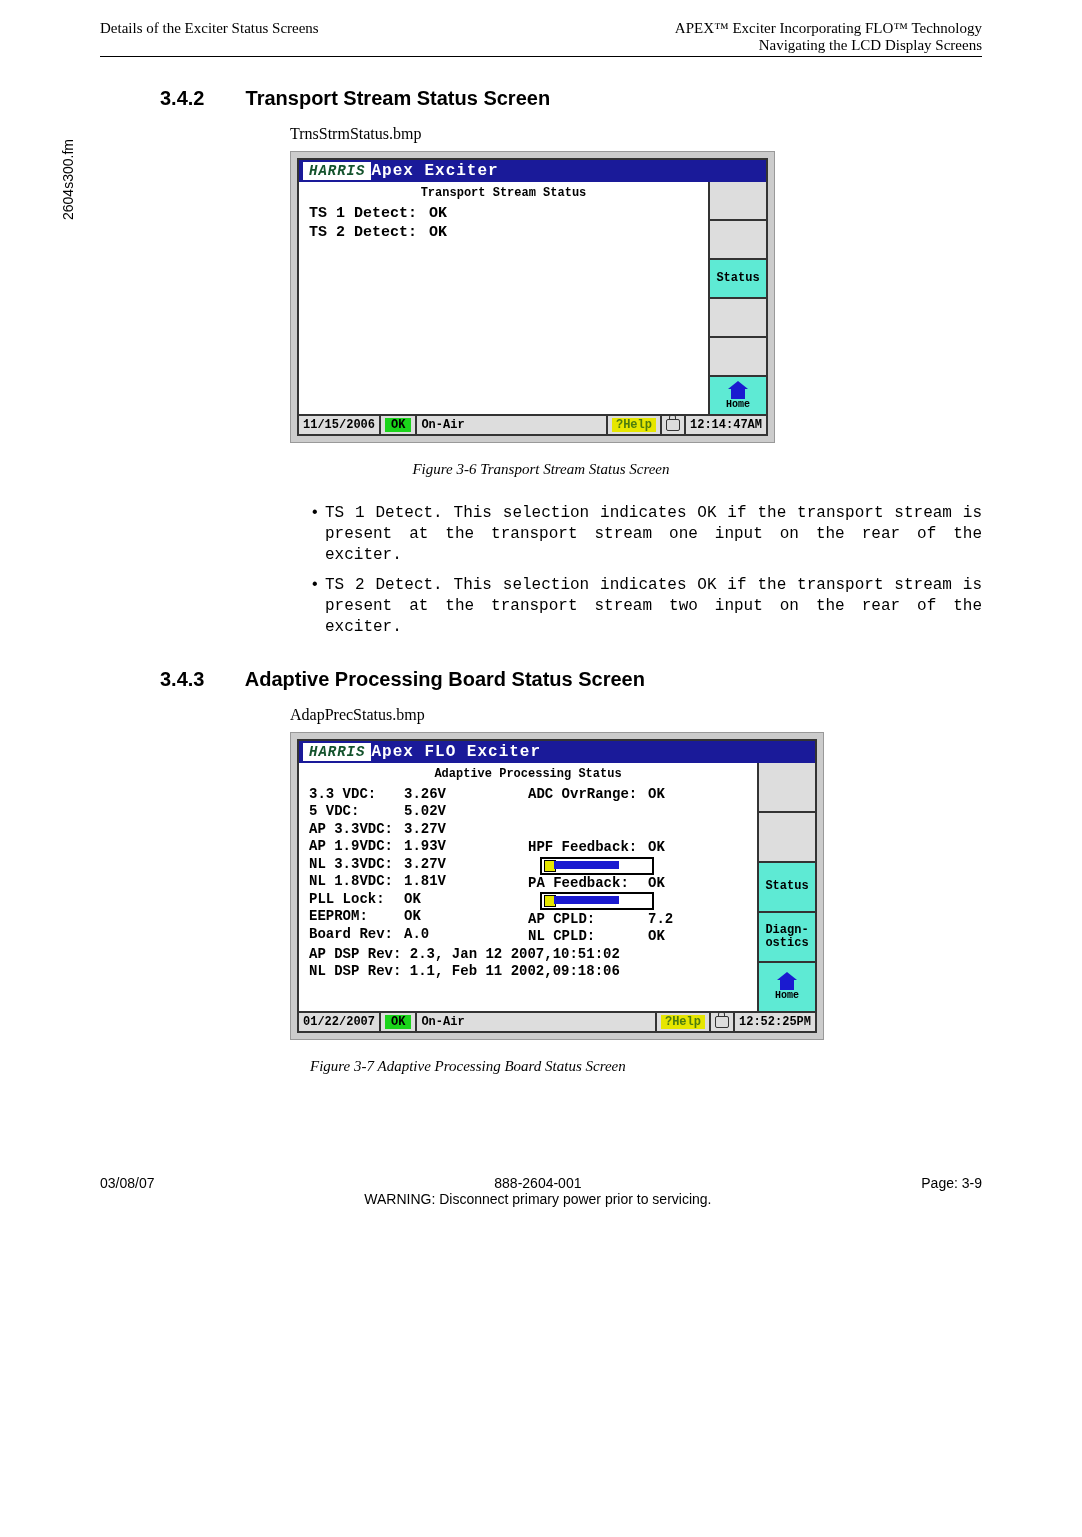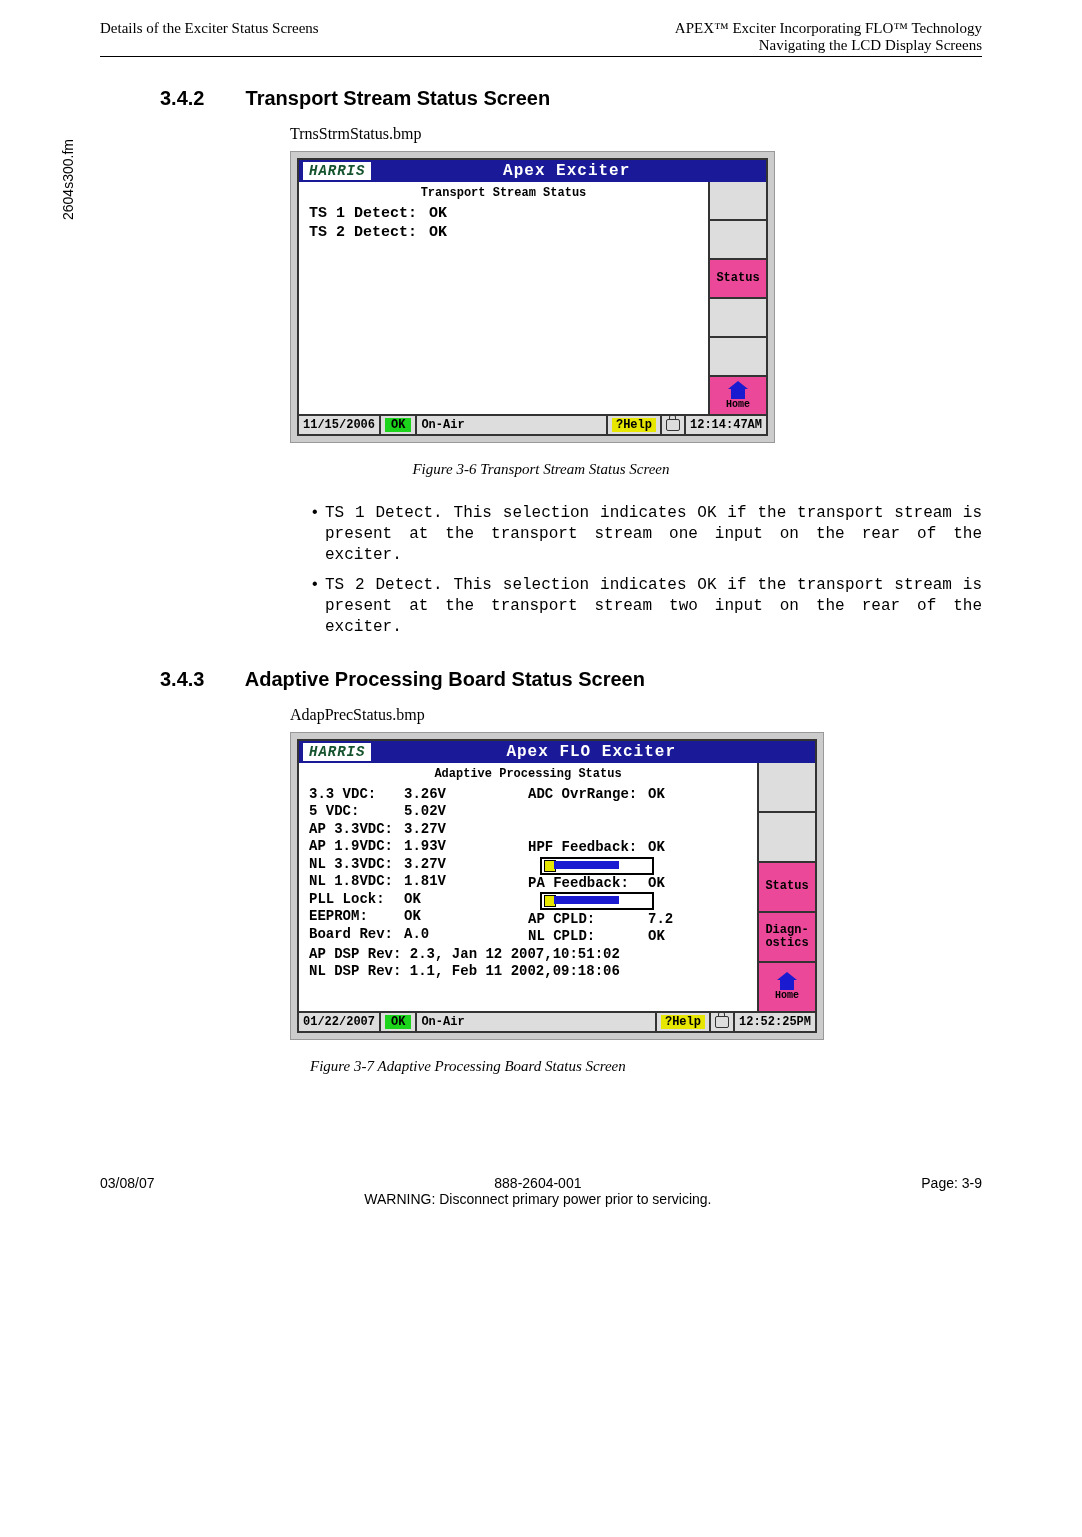--- a/index.html
+++ b/index.html
@@ -104,21 +104,21 @@
     .lcd-logo {
       background: #fff;
       color: #14532d;
       padding: 1px 6px;
       font-style: italic;
       letter-spacing: 1px;
       font-size: 14px;
     }
     .lcd-title-text {
       flex: 1;
-      text-align: center;
+      text-align: left;
       letter-spacing: 1px;
     }
     .lcd-body {
       display: flex;
     }
     .lcd-main {
       flex: 1;
       padding: 4px 10px;
       font-size: 15px;
       line-height: 1.25;
@@ -135,21 +135,21 @@
       display: flex;
       flex-direction: column;
     }
     .lcd-side-btn {
       flex: 1;
       border-bottom: 2px solid #333;
       display: flex;
       align-items: center;
       justify-content: center;
       font-size: 12px;
-      background: #ec4899;
+      background: #5eead4;
       text-align: center;
       line-height: 1.1;
       padding: 1px;
       min-height: 35px;
     }
     .lcd-side-btn:last-child { border-bottom: none; align-items: center; }
     .lcd-side-btn.blank { background: #ddd; }
     .home-icon {
       display: flex;
       flex-direction: column;
@@ -172,21 +172,21 @@
       background: #ddd;
     }
     .lcd-status > div {
       border-right: 2px solid #333;
       padding: 2px 4px;
       display: flex;
       align-items: center;
     }
     .lcd-status > div:last-child { border-right: none; }
     .status-ok { background: #1bd41b; color: #000; padding: 0 6px; }
-    .status-help { background: #e6e600; color: #000000; padding: 0 4px; }
+    .status-help { background: #e6e600; color: #4d7c0f; padding: 0 4px; }
     .lock-icon {
       display: inline-block;
       width: 12px; height: 10px;
       border: 1.5px solid #333;
       border-radius: 2px;
       position: relative;
     }
     .lock-icon::before {
       content: "";
       position: absolute;

